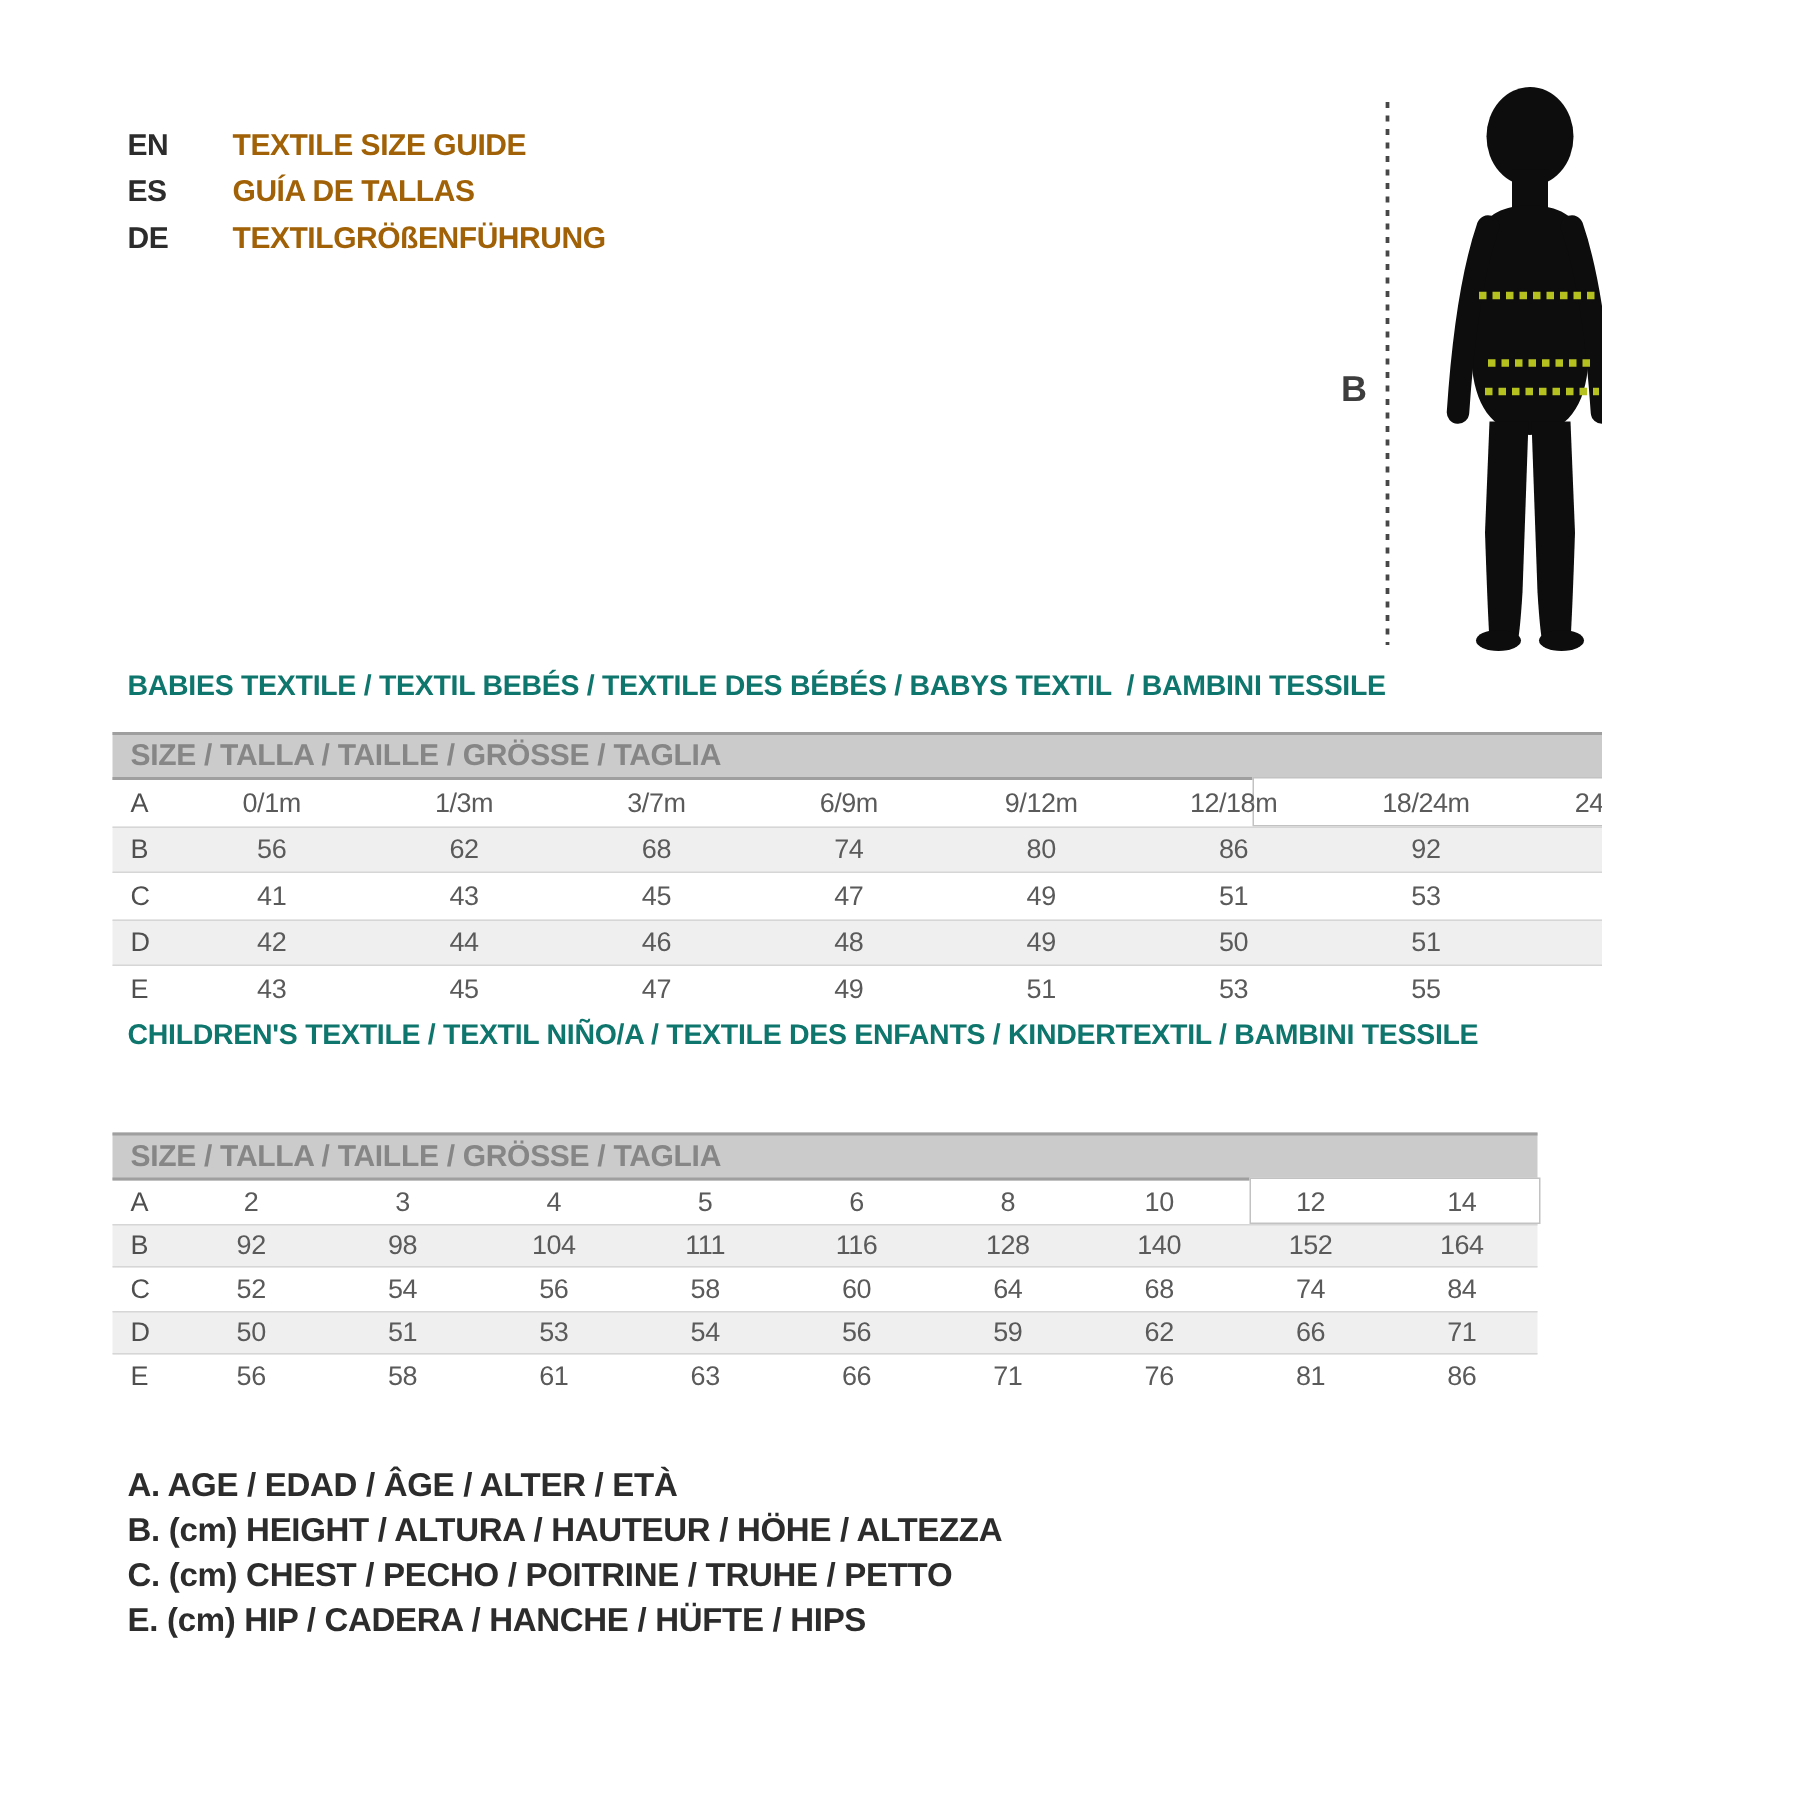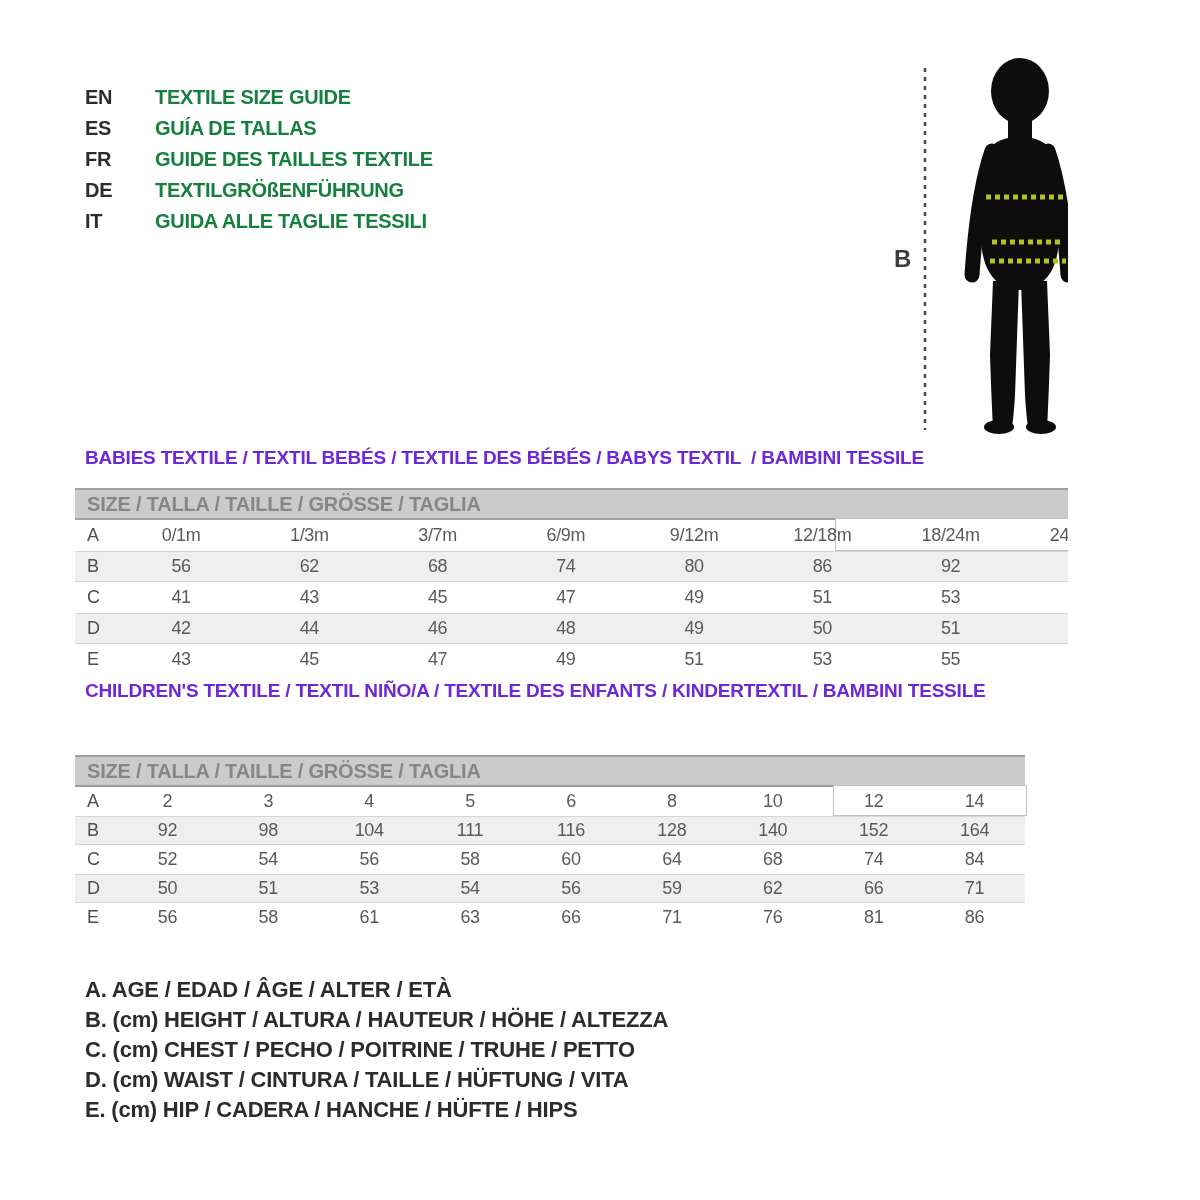--- a/index.html
+++ b/index.html
@@ -4,25 +4,25 @@
 <style>
   html,body{margin:0;padding:0;background:#fff;}
   #stage{
     position:relative;width:1068px;height:1200px;background:#ffffff;
     font-family:"Liberation Sans", sans-serif;overflow:hidden;
   }
   
   .lang-list{position:absolute;left:85px;top:82px;}
   .lang-row{display:flex;height:31px;line-height:31px;}
   .lang-code{width:70px;font-size:20px;font-weight:700;color:#2c2c2c;letter-spacing:-0.3px;}
-  .lang-label{font-size:20px;font-weight:700;color:#15803d;letter-spacing:-0.3px;white-space:pre;}
+  .lang-label{font-size:20px;font-weight:700;color:#a16207;letter-spacing:-0.3px;white-space:pre;}
   
   .figure-wrap{position:absolute;left:880px;top:55px;width:280px;height:390px;}
   
-  .section-title{position:absolute;left:85px;font-size:19px;font-weight:700;color:#6d28d9;letter-spacing:-0.2px;white-space:pre;}
+  .section-title{position:absolute;left:85px;font-size:19px;font-weight:700;color:#0f766e;letter-spacing:-0.2px;white-space:pre;}
   #babies-title{top:447px;}
   #children-title{top:680px;text-align:center;}
   
   .size-table{position:absolute;left:75px;}
   #babies-table{top:488px;width:1068px;}
   #children-table{top:755px;width:950px;}
   .size-band{
     box-sizing:border-box;height:32px;line-height:28px;background:#cbcbcb;
     border-top:2px solid #9f9f9f;border-bottom:2px solid #9f9f9f;
     padding-left:12px;font-size:20px;font-weight:700;color:#868686;letter-spacing:-0.2px;
@@ -48,30 +48,22 @@
   <div class="lang-list">
     <div class="lang-row">
       <span class="lang-code">EN</span>
       <span class="lang-label">TEXTILE SIZE GUIDE</span>
     </div>
     <div class="lang-row">
       <span class="lang-code">ES</span>
       <span class="lang-label">GUÍA DE TALLAS</span>
     </div>
     <div class="lang-row">
-      <span class="lang-code">FR</span>
-      <span class="lang-label">GUIDE DES TAILLES TEXTILE</span>
-    </div>
-    <div class="lang-row">
       <span class="lang-code">DE</span>
       <span class="lang-label">TEXTILGRÖßENFÜHRUNG</span>
-    </div>
-    <div class="lang-row">
-      <span class="lang-code">IT</span>
-      <span class="lang-label">GUIDA ALLE TAGLIE TESSILI</span>
     </div>
   </div>
 
   <div class="figure-wrap">
     <svg width="280" height="390" viewBox="0 0 280 390">
 
       <g fill="#0d0d0d" stroke="none">
         <ellipse cx="140" cy="36" rx="29" ry="33"></ellipse>
         <rect x="128" y="58" width="24" height="32"></rect>
         <path d="M 140,82 C 121,82 109,89 105,103 C 100,119 99,152 101,186 C 103,216 115,233 140,235 C 165,233 177,216 179,186 C 181,152 180,119 175,103 C 171,89 159,82 140,82 Z"></path>
@@ -228,17 +220,16 @@
           <span class="tcell">86</span>
         </div>
       </div>
     <div id="children-hl" class="hl-box"></div>
   </div>
 
   <div class="legend">
     <div class="legend-item">A. AGE / EDAD / ÂGE / ALTER / ETÀ</div>
     <div class="legend-item">B. (cm) HEIGHT / ALTURA / HAUTEUR / HÖHE / ALTEZZA</div>
     <div class="legend-item">C. (cm) CHEST / PECHO / POITRINE / TRUHE / PETTO</div>
-    <div class="legend-item">D. (cm) WAIST / CINTURA / TAILLE / HÜFTUNG / VITA</div>
     <div class="legend-item">E. (cm) HIP / CADERA / HANCHE / HÜFTE / HIPS</div>
   </div>
 
 </div>
 
 </body></html>

